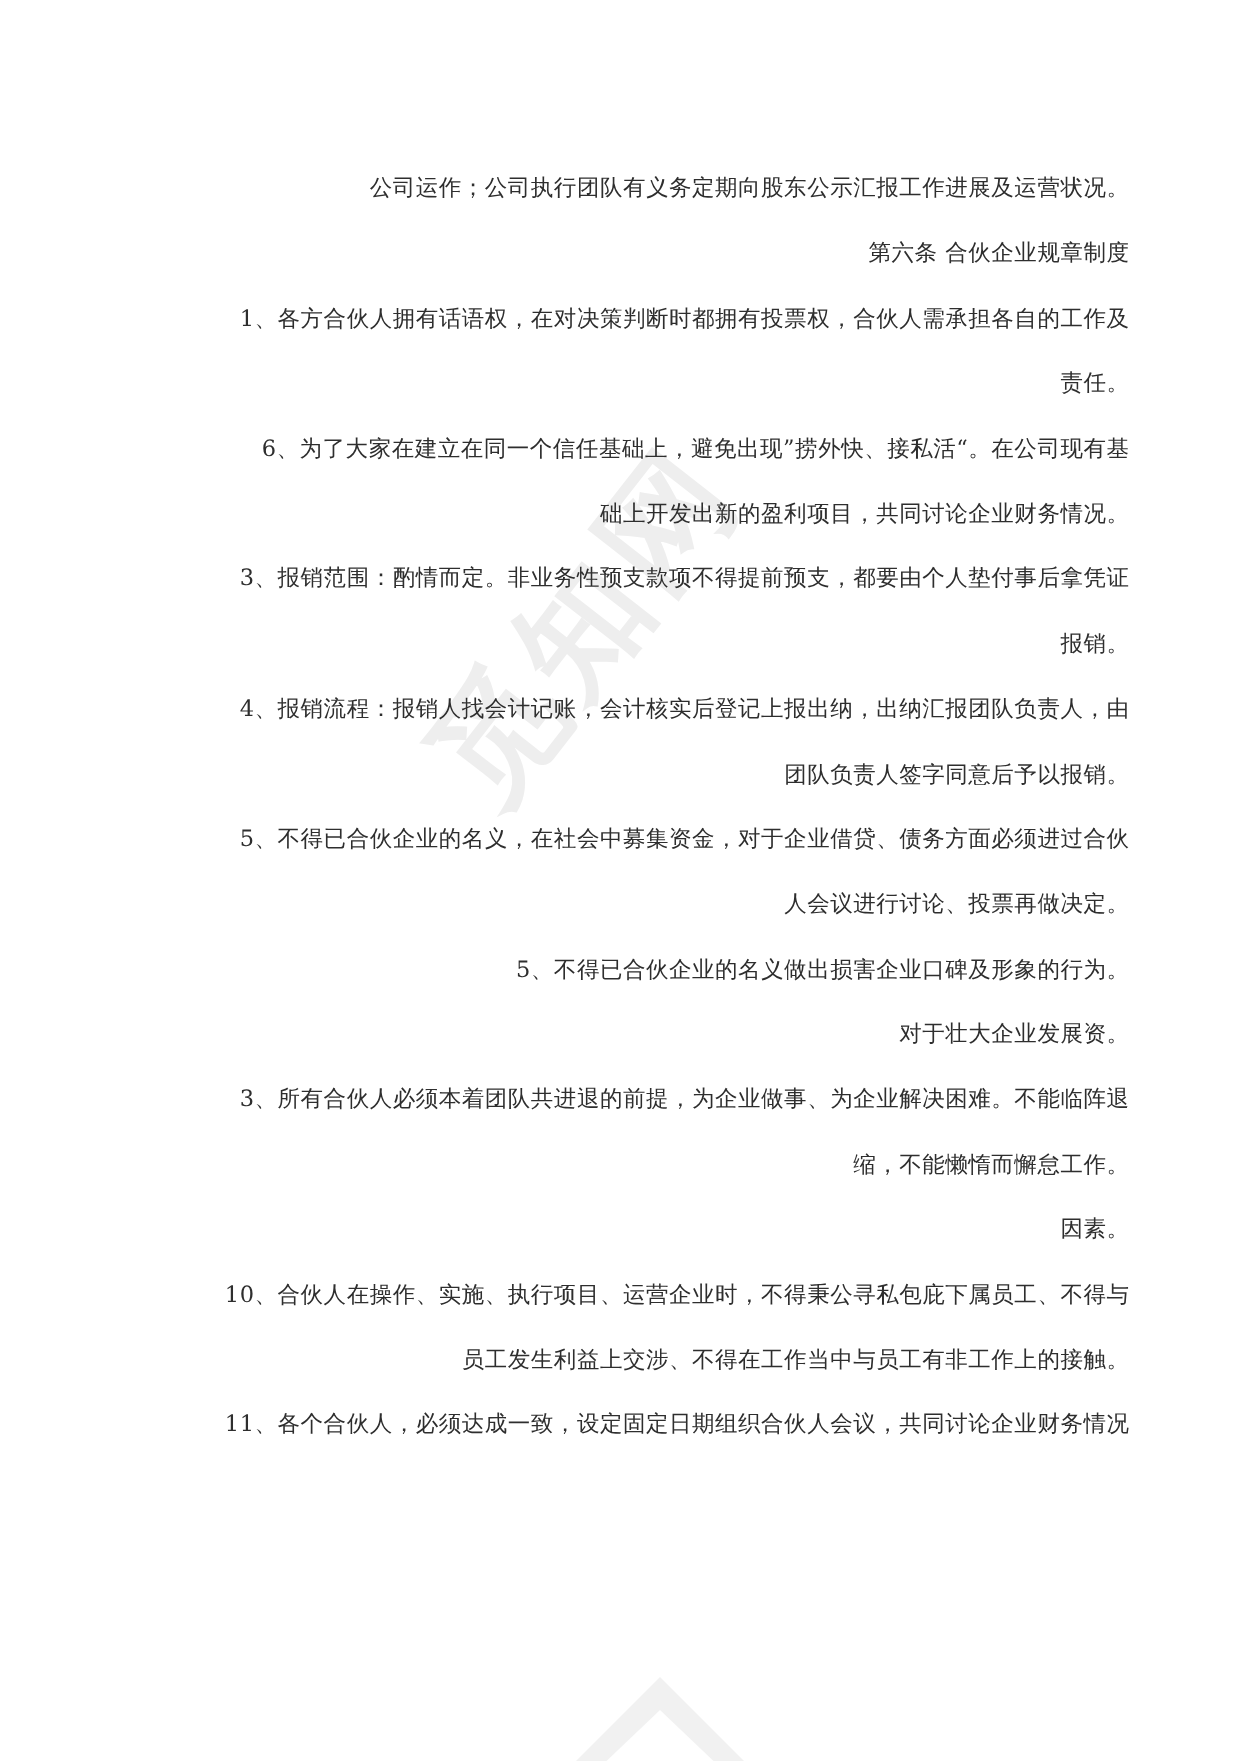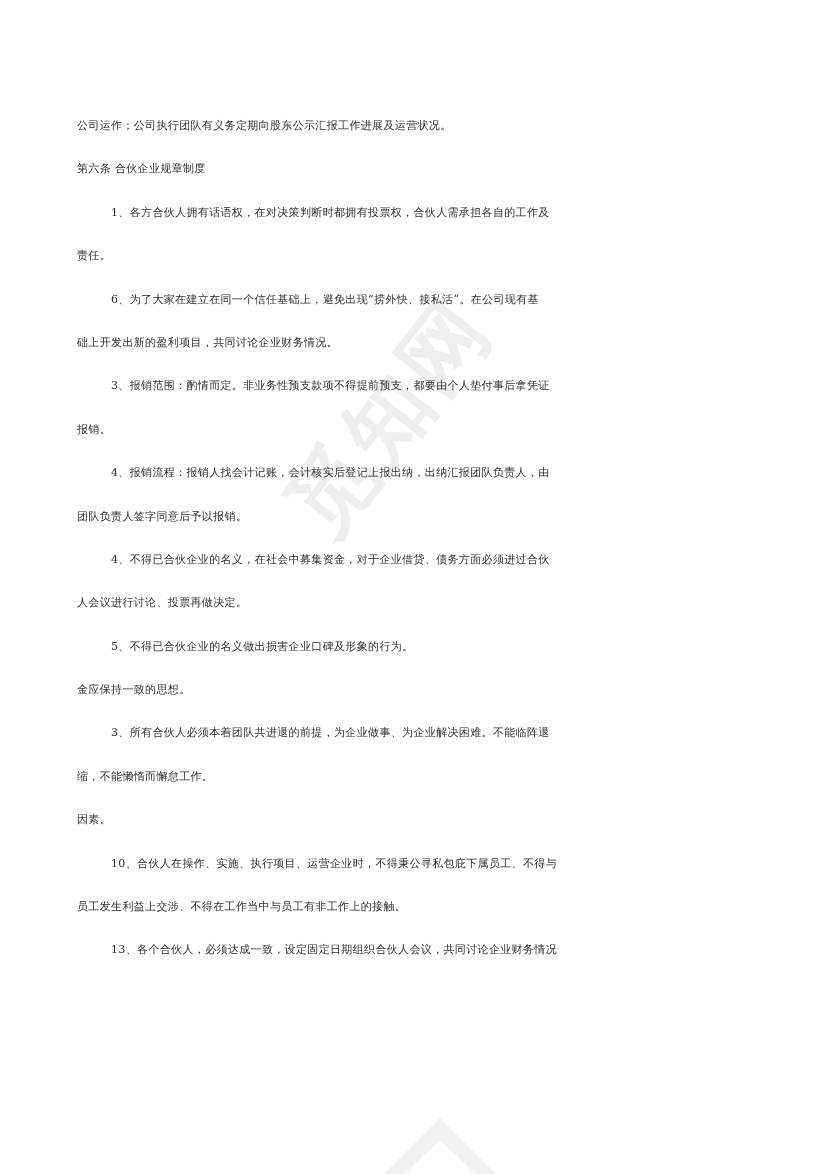--- a/index.html
+++ b/index.html
@@ -56,26 +56,27 @@
       z-index: 0;
     }
     .page {
       position: absolute;
       left: 77px;
       top: 104px;
       width: 676px;
       z-index: 1;
     }
     .line {
-      font-size: 11px;
+      font-size: 15px;
       line-height: 43.4px;
       height: 43.4px;
       white-space: nowrap;
       letter-spacing: 0.35px;
       margin: 0;
+      text-align: right;
     }
     .indent {
       padding-left: 34px;
     }
   </style>
 </head>
 <body>
 
 <div class="watermark watermark-main">觅知网</div>
 <div class="watermark-logo"></div>
@@ -85,23 +86,23 @@
   <p class="line">公司运作；公司执行团队有义务定期向股东公示汇报工作进展及运营状况。</p>
   <p class="line">第六条  合伙企业规章制度</p>
   <p class="line indent">1、各方合伙人拥有话语权，在对决策判断时都拥有投票权，合伙人需承担各自的工作及</p>
   <p class="line">责任。</p>
   <p class="line indent">6、为了大家在建立在同一个信任基础上，避免出现”捞外快、接私活“。在公司现有基</p>
   <p class="line">础上开发出新的盈利项目，共同讨论企业财务情况。</p>
   <p class="line indent">3、报销范围：酌情而定。非业务性预支款项不得提前预支，都要由个人垫付事后拿凭证</p>
   <p class="line">报销。</p>
   <p class="line indent">4、报销流程：报销人找会计记账，会计核实后登记上报出纳，出纳汇报团队负责人，由</p>
   <p class="line">团队负责人签字同意后予以报销。</p>
-  <p class="line indent">4、不得已合伙企业的名义，在社会中募集资金，对于企业借贷、债务方面必须进过合伙</p>
+  <p class="line indent">5、不得已合伙企业的名义，在社会中募集资金，对于企业借贷、债务方面必须进过合伙</p>
   <p class="line">人会议进行讨论、投票再做决定。</p>
   <p class="line indent">5、不得已合伙企业的名义做出损害企业口碑及形象的行为。</p>
-  <p class="line">金应保持一致的思想。</p>
+  <p class="line">对于壮大企业发展资。</p>
   <p class="line indent">3、所有合伙人必须本着团队共进退的前提，为企业做事、为企业解决困难。不能临阵退</p>
   <p class="line">缩，不能懒惰而懈怠工作。</p>
   <p class="line">因素。</p>
   <p class="line indent">10、合伙人在操作、实施、执行项目、运营企业时，不得秉公寻私包庇下属员工、不得与</p>
   <p class="line">员工发生利益上交涉、不得在工作当中与员工有非工作上的接触。</p>
-  <p class="line indent">13、各个合伙人，必须达成一致，设定固定日期组织合伙人会议，共同讨论企业财务情况</p>
+  <p class="line indent">11、各个合伙人，必须达成一致，设定固定日期组织合伙人会议，共同讨论企业财务情况</p>
 </div>
 
 </body></html>

